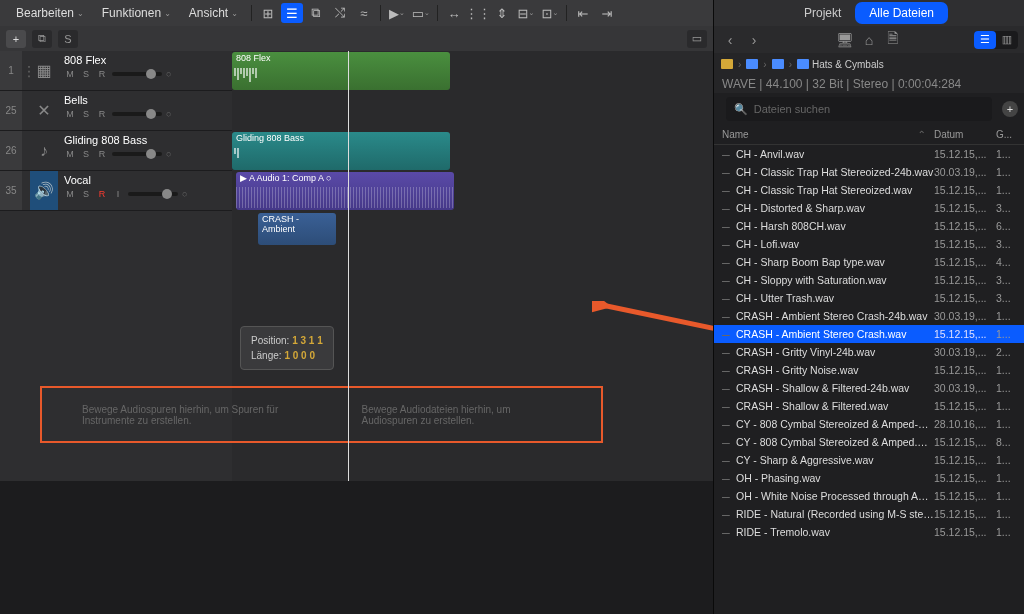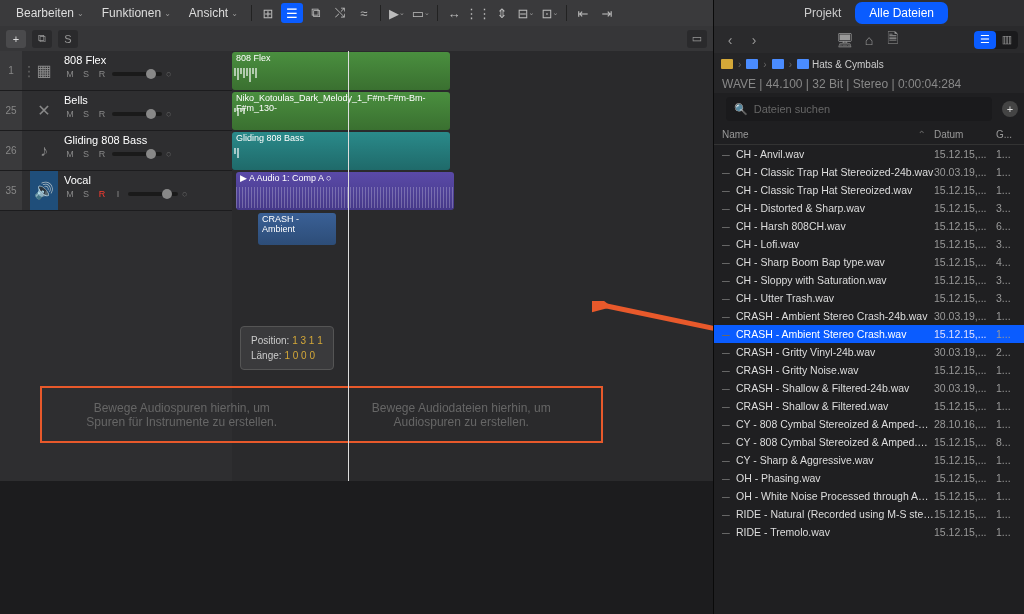--- a/index.html
+++ b/index.html
@@ -48,25 +48,25 @@
 .region.green{background:linear-gradient(#4a8f3f,#3a7030);}
 .region.teal{background:linear-gradient(#2a8a8a,#1f6a6a);}
 .region.purple{background:linear-gradient(#5a4aa8,#453888);}
 .region.blue{background:linear-gradient(#3a6096,#2d4d78);}
 .midi-notes{position:absolute;left:0;right:0;top:14px;bottom:2px;display:flex;flex-wrap:wrap;gap:1px;padding:2px;}
 .note{width:2px;background:rgba(255,255,255,0.6);}
 .wave{position:absolute;left:0;right:0;top:15px;bottom:2px;background:repeating-linear-gradient(90deg,rgba(255,255,255,0.4) 0 1px,transparent 1px 3px);opacity:0.6;}
 
 
 .tooltip{position:absolute;background:#3a3a3c;border:1px solid #555;border-radius:4px;padding:6px 10px;color:#ccc;font-size:10px;left:240px;top:275px;line-height:1.5;}
-.tooltip .val{color:#d4a838;}
+.tooltip .val{color:#d4a838;font-weight:bold;}
 
 
 .drop-zones{position:absolute;bottom:38px;left:40px;right:110px;height:57px;border:2px solid #e8592b;display:flex;}
-.drop-zone{flex:1;display:flex;align-items:center;justify-content:center;text-align:center;color:#666;font-size:12px;padding:0 40px;}
+.drop-zone{flex:1;display:flex;align-items:center;justify-content:center;color:#666;font-size:10px;padding:0 40px;}
 
 
 .arrow{position:absolute;top:250px;left:360px;width:354px;height:80px;z-index:5;}
 
 
 .rp-header{height:26px;background:#2f2f31;display:flex;align-items:center;justify-content:center;gap:0;}
 .rp-tab{padding:4px 14px;font-size:12px;color:#ccc;cursor:pointer;border-radius:4px;}
 .rp-tab.active{background:#0a5cff;color:#fff;border-radius:7px;}
 .rp-nav{height:27px;background:#2a2a2c;display:flex;align-items:center;padding:0 6px;gap:4px;}
 .nav-btn{width:20px;height:18px;display:flex;align-items:center;justify-content:center;color:#999;cursor:pointer;font-size:14px;}
@@ -214,29 +214,20 @@
             <div class="note" style="height:8px"></div>
             <div class="note" style="height:12px"></div>
             <div class="note" style="height:6px"></div>
             <div class="note" style="height:10px"></div>
             <div class="note" style="height:8px"></div>
             <div class="note" style="height:14px"></div>
             <div class="note" style="height:6px"></div>
             <div class="note" style="height:10px"></div>
           </div>
       </div>
-      <div class="region green" style="top:41px;left:0;width:218px;">
-        <span>Niko_Kotoulas_Dark_Melody_1_F#m-F#m-Bm-F#m_130-</span>
-        <div class="midi-notes">
-            <div class="note" style="height:4px"></div>
-            <div class="note" style="height:8px"></div>
-            <div class="note" style="height:4px"></div>
-            <div class="note" style="height:6px"></div>
-          </div>
-      </div>
       <div class="region teal" style="top:81px;left:0;width:218px;">
         <span>Gliding 808 Bass</span>
         <div class="midi-notes">
             <div class="note" style="height:6px"></div>
             <div class="note" style="height:10px"></div>
           </div>
       </div>
       <div class="region purple" style="top:121px;left:4px;width:218px;">
         <span>▶ A  Audio 1: Comp A   ○</span>
         <div class="wave"></div>

